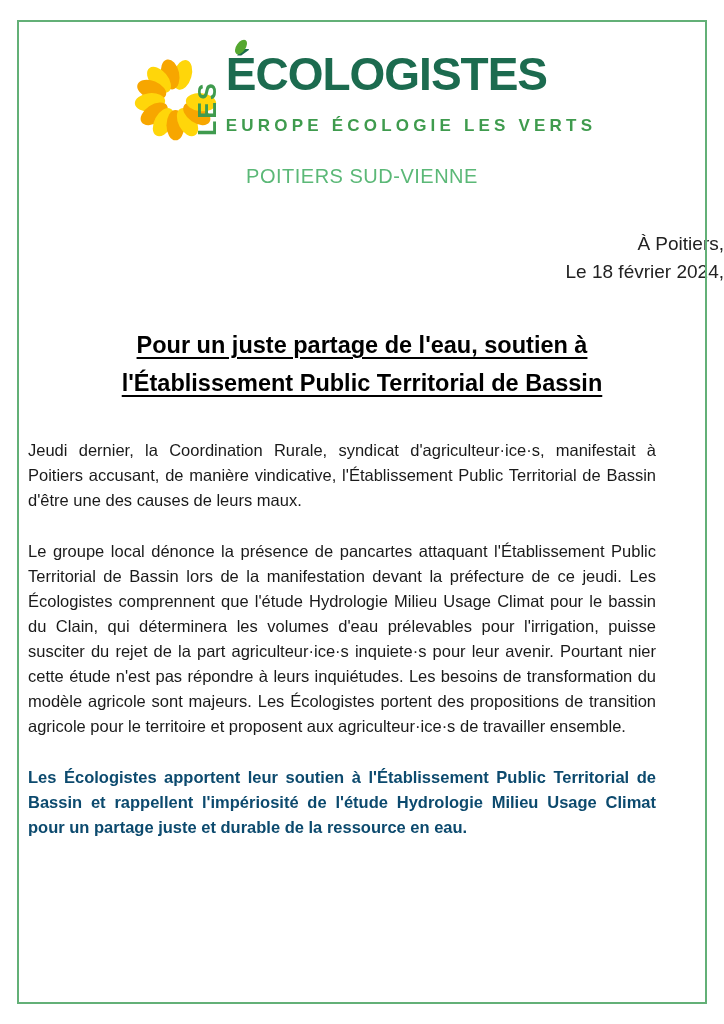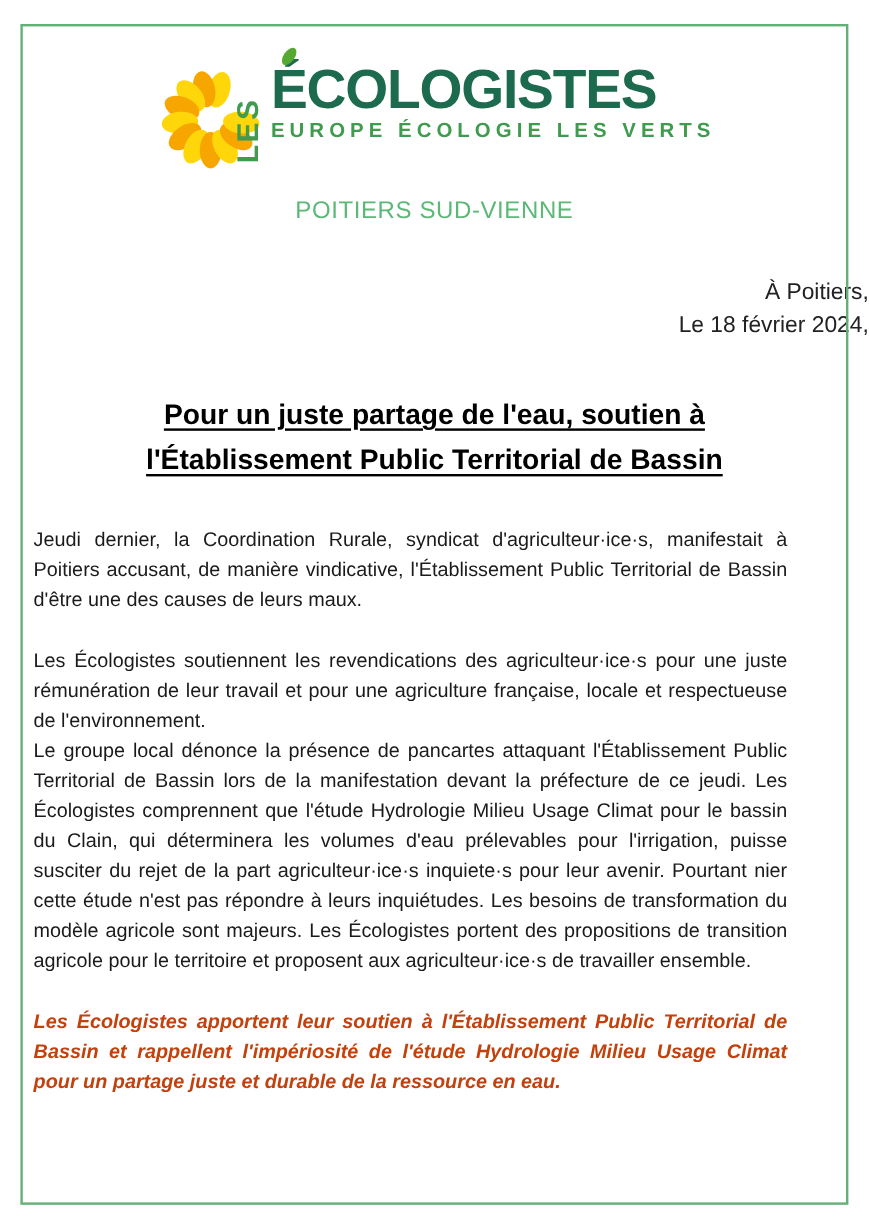--- a/index.html
+++ b/index.html
@@ -70,21 +70,21 @@
   .leaf-accent{
     position:absolute;
     left:4px;top:-13px;
     width:22px;height:20px;
   }
   .brand-subtitle{
     font-size:17px;
     font-weight:700;
     letter-spacing:4.2px;
     color:var(--mid-green);
-    margin-top:1px;
+    margin-top:18px;
     white-space:nowrap;
   }
   .local-group{
     margin-top:18px;
     font-size:20px;
     letter-spacing:.5px;
     color:var(--light-green);
     text-align:left;
   }
   
@@ -115,22 +115,21 @@
     margin:36px 68px 0 28px;
     font-size:16.5px;
     line-height:25px;
     text-align:justify;
     color:#1a1a1a;
   }
   .doc-body p[data-gap="after"]{margin-bottom:26px;}
   .doc-body p.closing{
     margin-top:26px;
     font-weight:700;
-    color:#c2410c;
-    font-style:italic;
+    color:#0c4a6e;
   }
 </style>
 </head>
 <body>
 
 <div class="page-frame"></div>
 
 <header class="logo-block">
   <div class="logo-row">
     <svg class="sunflower" viewBox="0 0 100 100" aria-hidden="true">
@@ -187,16 +186,15 @@
   <div>Le 18 février 2024,</div>
 </div>
 
 <h1 class="doc-title">
   <span>Pour un juste partage de l'eau, soutien à</span>
   <span>l'Établissement Public Territorial de Bassin</span>
 </h1>
 
 <main class="doc-body">
   <p data-gap="after">Jeudi dernier, la Coordination Rurale, syndicat d'agriculteur·ice·s, manifestait à Poitiers accusant, de manière vindicative, l'Établissement Public Territorial de Bassin d'être une des causes de leurs maux.</p>
-  <p>Les Écologistes soutiennent les revendications des agriculteur·ice·s pour une juste rémunération de leur travail et pour une agriculture française, locale et respectueuse de l'environnement.</p>
   <p>Le groupe local dénonce la présence de pancartes attaquant l'Établissement Public Territorial de Bassin lors de la manifestation devant la préfecture de ce jeudi. Les Écologistes comprennent que l'étude Hydrologie Milieu Usage Climat pour le bassin du Clain, qui déterminera les volumes d'eau prélevables pour l'irrigation, puisse susciter du rejet de la part agriculteur·ice·s inquiete·s pour leur avenir. Pourtant nier cette étude n'est pas répondre à leurs inquiétudes. Les besoins de transformation du modèle agricole sont majeurs. Les Écologistes portent des propositions de transition agricole pour le territoire et proposent aux agriculteur·ice·s de travailler ensemble.</p>
   <p class="closing">Les Écologistes apportent leur soutien à l'Établissement Public Territorial de Bassin et rappellent l'impériosité de l'étude Hydrologie Milieu Usage Climat pour un partage juste et durable de la ressource en eau.</p>
 </main>
 
 </body></html>

